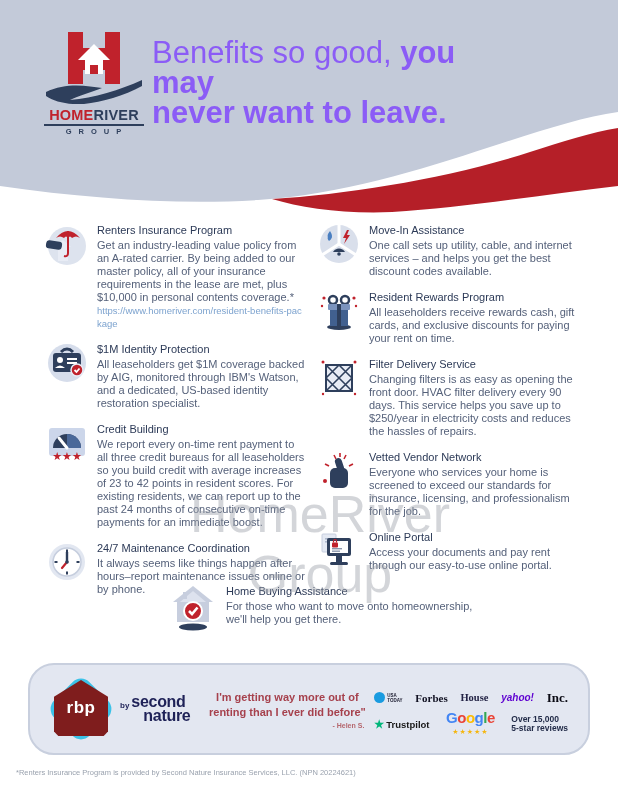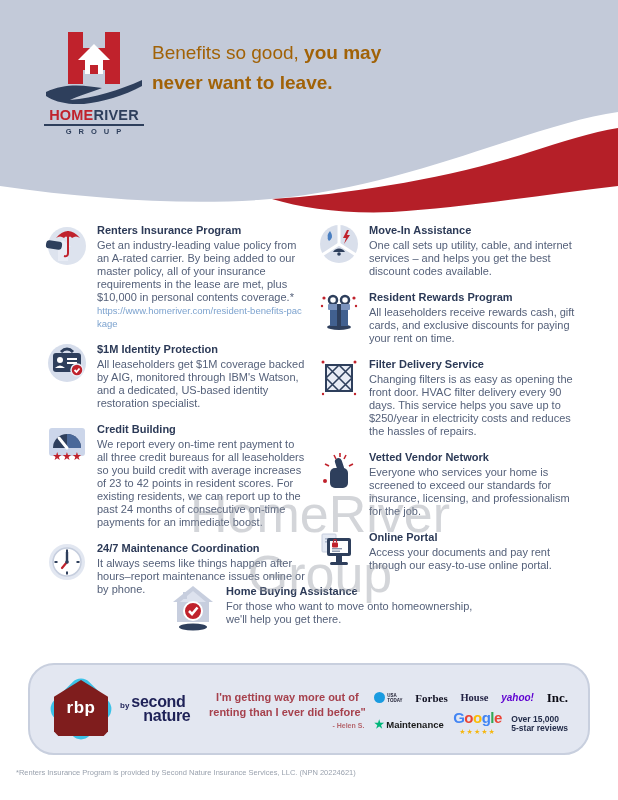--- a/index.html
+++ b/index.html
@@ -8,31 +8,31 @@
   .page { position:relative; width:618px; height:800px; background:#ffffff; }
 
   
   .header-svg { position:absolute; top:0; left:0; }
   .logo { position:absolute; left:40px; top:30px; width:108px; text-align:center; }
   .logo-wordmark { font-weight:bold; font-size:14.5px; letter-spacing:.2px; line-height:15px; }
   .logo-home { color:#c0222c; }
   .logo-river { color:#2e3f5c; }
   .logo-rule { height:2px; background:#2e3f5c; margin:1px 4px; }
   .logo-group { color:#2e3f5c; font-size:7.5px; letter-spacing:7px; font-weight:bold; margin-top:1px; padding-left:6px;}
-  .headline { position:absolute; left:152px; top:38px; width:330px; font-size:19px; line-height:30px; color:#a16207; }
+  .headline { position:absolute; left:152px; top:38px; width:330px; font-size:31px; line-height:30px; color:#8b5cf6; }
   .headline b { font-weight:bold; }
 
   
   .col { position:absolute; top:221px; }
   .col-left  { left:44px;  width:262px; }
   .col-right { left:316px; width:268px; }
   .benefit { display:flex; margin-bottom:10px; }
   .benefit .icon { flex:0 0 46px; width:46px; height:46px; margin-right:7px; }
   .benefit .btext { flex:1; }
-  .btitle { font-size:11px; font-weight:bold; color:#2c3a57; margin-bottom:3px; margin-top:3px; }
+  .btitle { font-size:11px; font-weight:normal; color:#2c3a57; margin-bottom:3px; margin-top:3px; }
   .bbody { font-size:11px; line-height:13px; color:#55617a; }
   .blink { font-size:9.5px; line-height:13px; color:#7da3cf; text-decoration:none; display:block; word-break:break-all; }
   .benefit-center { position:absolute; left:168px; top:582px; width:320px; display:flex; }
   .benefit-center .icon { flex:0 0 50px; width:50px; height:50px; margin-right:8px; }
 
   
   .watermark { position:absolute; top:484px; left:100px; width:440px; text-align:center;
     font-size:52px; line-height:60px; font-weight:400; color:rgba(150,155,165,0.42); pointer-events:none; }
 
   
@@ -334,21 +334,21 @@
           <span class="usat-text"><span>USA</span><br><span>TODAY</span></span>
         </span>
         <span class="forbes">Forbes</span>
         <span class="housebeautiful">House</span>
         <span class="yahoo">yahoo!</span>
         <span class="inc">Inc.</span>
       </div>
       <div class="media-row2">
         <span class="trustpilot">
           <span class="tp-star">★</span>
-          <span>Maintenance</span>
+          <span>Trustpilot</span>
         </span>
         <span class="google-block">
           <span class="google-word"><span class="g-b">G</span><span class="g-r">o</span><span class="g-y">o</span><span class="g-b">g</span><span class="g-g">l</span><span class="g-r">e</span></span><br>
           <span class="google-stars">★★★★★</span>
         </span>
         <span class="reviews"><span>Over 15,000</span><br><span>5-star reviews</span></span>
       </div>
     </div>
   </div>
 

